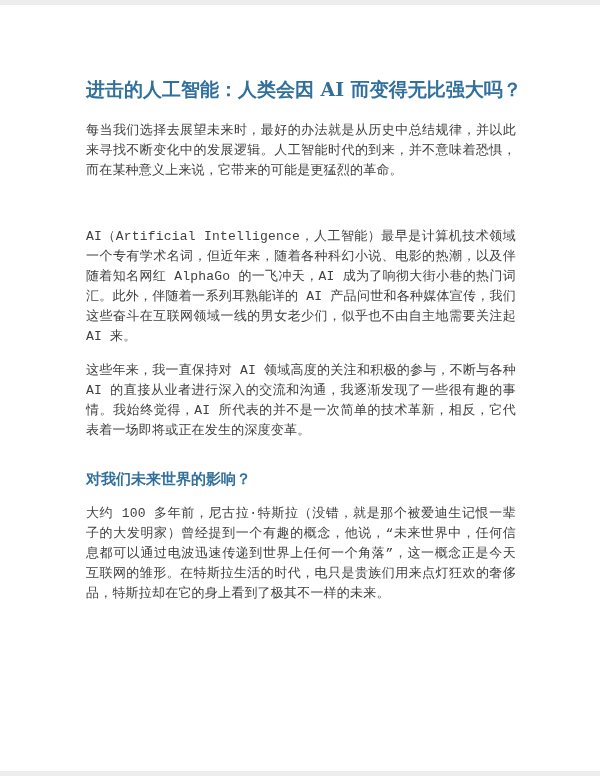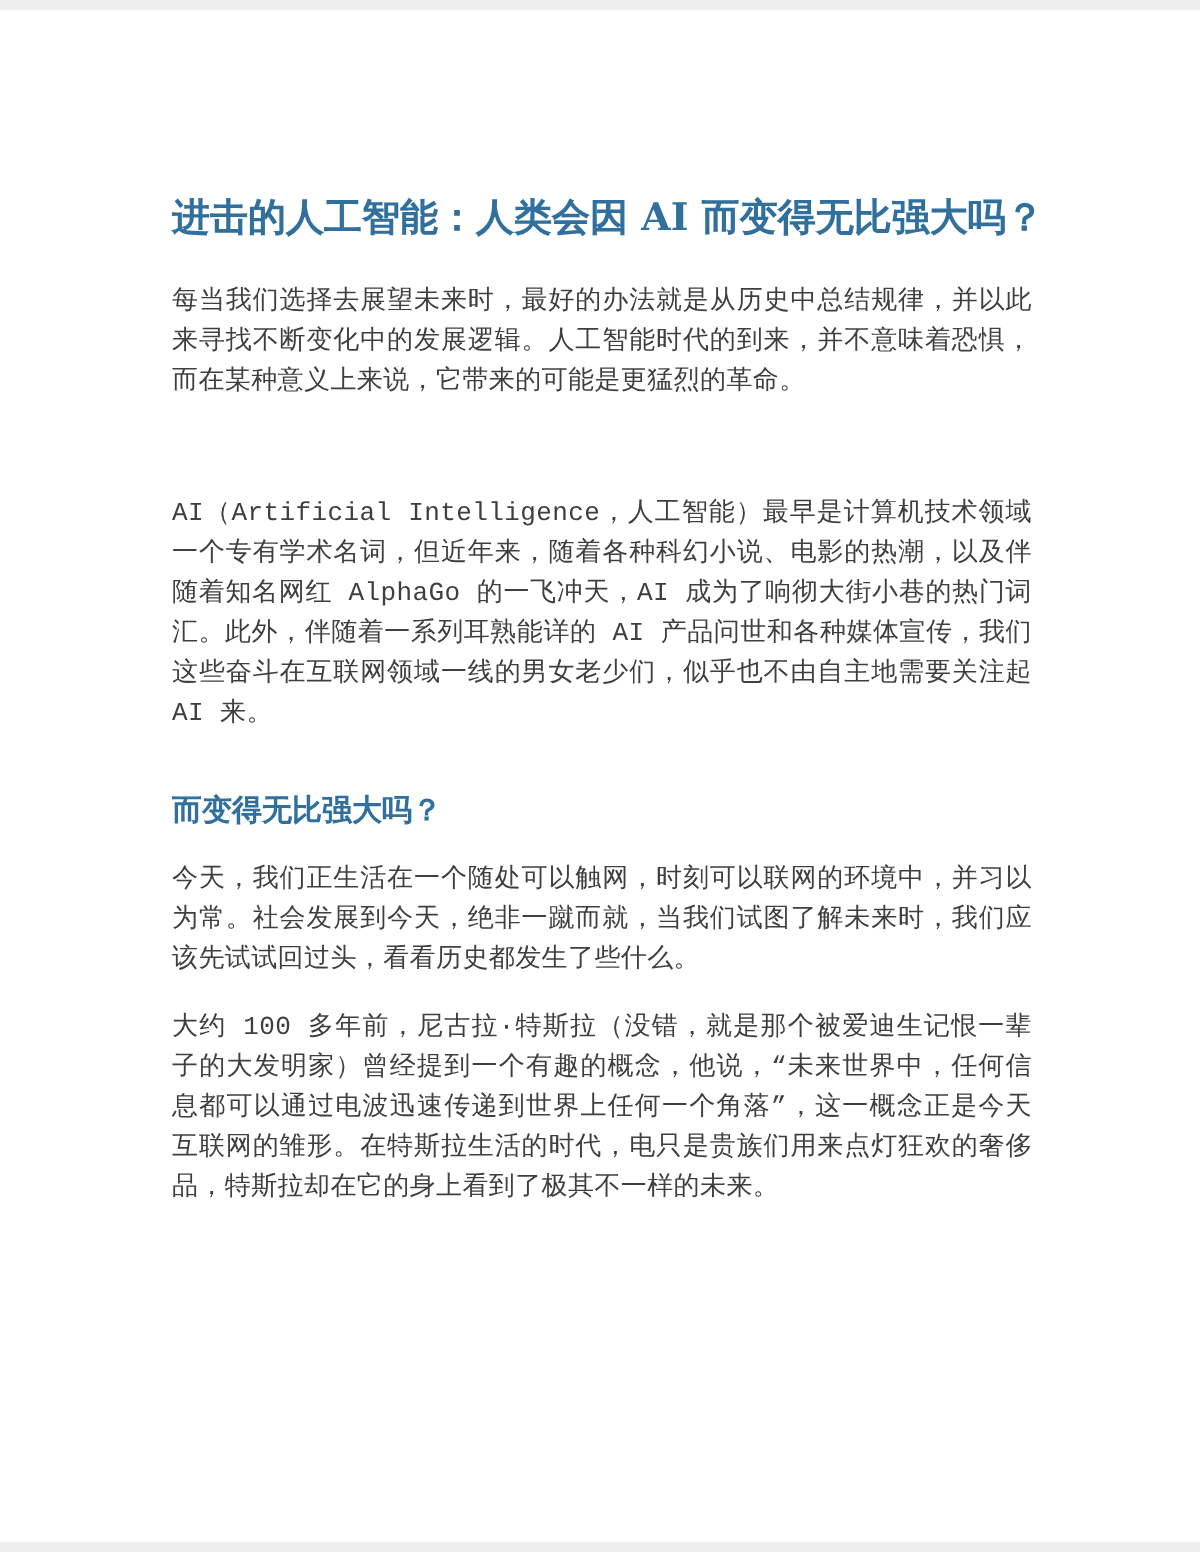--- a/index.html
+++ b/index.html
@@ -21,21 +21,21 @@
     right: 0;
     height: 5px;
     background: #ededed;
   }
   .edge-strip.top { top: 0; }
   .edge-strip.bottom { bottom: 0; }
   .page {
     box-sizing: border-box;
     width: 600px;
     height: 776px;
-    padding: 96px 84px 0 86px;
+    padding: 76px 84px 0 86px;
     overflow: hidden;
   }
   h1.article-title {
     margin: 0 0 18px 0;
     font-size: 19px;
     line-height: 1.4;
     font-weight: bold;
     color: #31709c;
     white-space: nowrap;
     letter-spacing: 0;
@@ -66,24 +66,24 @@
 
 <div class="page">
   <article>
 
     <h1 class="article-title">进击的人工智能：人类会因 AI 而变得无比强大吗？</h1>
 
     <p class="body-paragraph">每当我们选择去展望未来时，最好的办法就是从历史中总结规律，并以此来寻找不断变化中的发展逻辑。人工智能时代的到来，并不意味着恐惧，而在某种意义上来说，它带来的可能是更猛烈的革命。</p>
 
     <p class="body-paragraph after-gap">AI（Artificial Intelligence，人工智能）最早是计算机技术领域一个专有学术名词，但近年来，随着各种科幻小说、电影的热潮，以及伴随着知名网红 AlphaGo 的一飞冲天，AI 成为了响彻大街小巷的热门词汇。此外，伴随着一系列耳熟能详的 AI 产品问世和各种媒体宣传，我们这些奋斗在互联网领域一线的男女老少们，似乎也不由自主地需要关注起 AI 来。</p>
 
+    <p class="body-paragraph">这些年来，我一直保持对 AI 领域高度的关注和积极的参与，不断与各种 AI 的直接从业者进行深入的交流和沟通，我逐渐发现了一些很有趣的事情。我始终觉得，AI 所代表的并不是一次简单的技术革新，相反，它代表着一场即将或正在发生的深度变革。</p>
 
 
-    <h2 class="section-heading">而变得无比强大吗？</h2>
+    <h2 class="section-heading">对我们未来世界的影响？</h2>
 
-    <p class="body-paragraph">今天，我们正生活在一个随处可以触网，时刻可以联网的环境中，并习以为常。社会发展到今天，绝非一蹴而就，当我们试图了解未来时，我们应该先试试回过头，看看历史都发生了些什么。</p>
 
     <p class="body-paragraph">大约 100 多年前，尼古拉·特斯拉（没错，就是那个被爱迪生记恨一辈子的大发明家）曾经提到一个有趣的概念，他说，“未来世界中，任何信息都可以通过电波迅速传递到世界上任何一个角落”，这一概念正是今天互联网的雏形。在特斯拉生活的时代，电只是贵族们用来点灯狂欢的奢侈品，特斯拉却在它的身上看到了极其不一样的未来。</p>
 
   </article>
 </div>
 
 <div class="edge-strip bottom"></div>
 
 </body></html>

